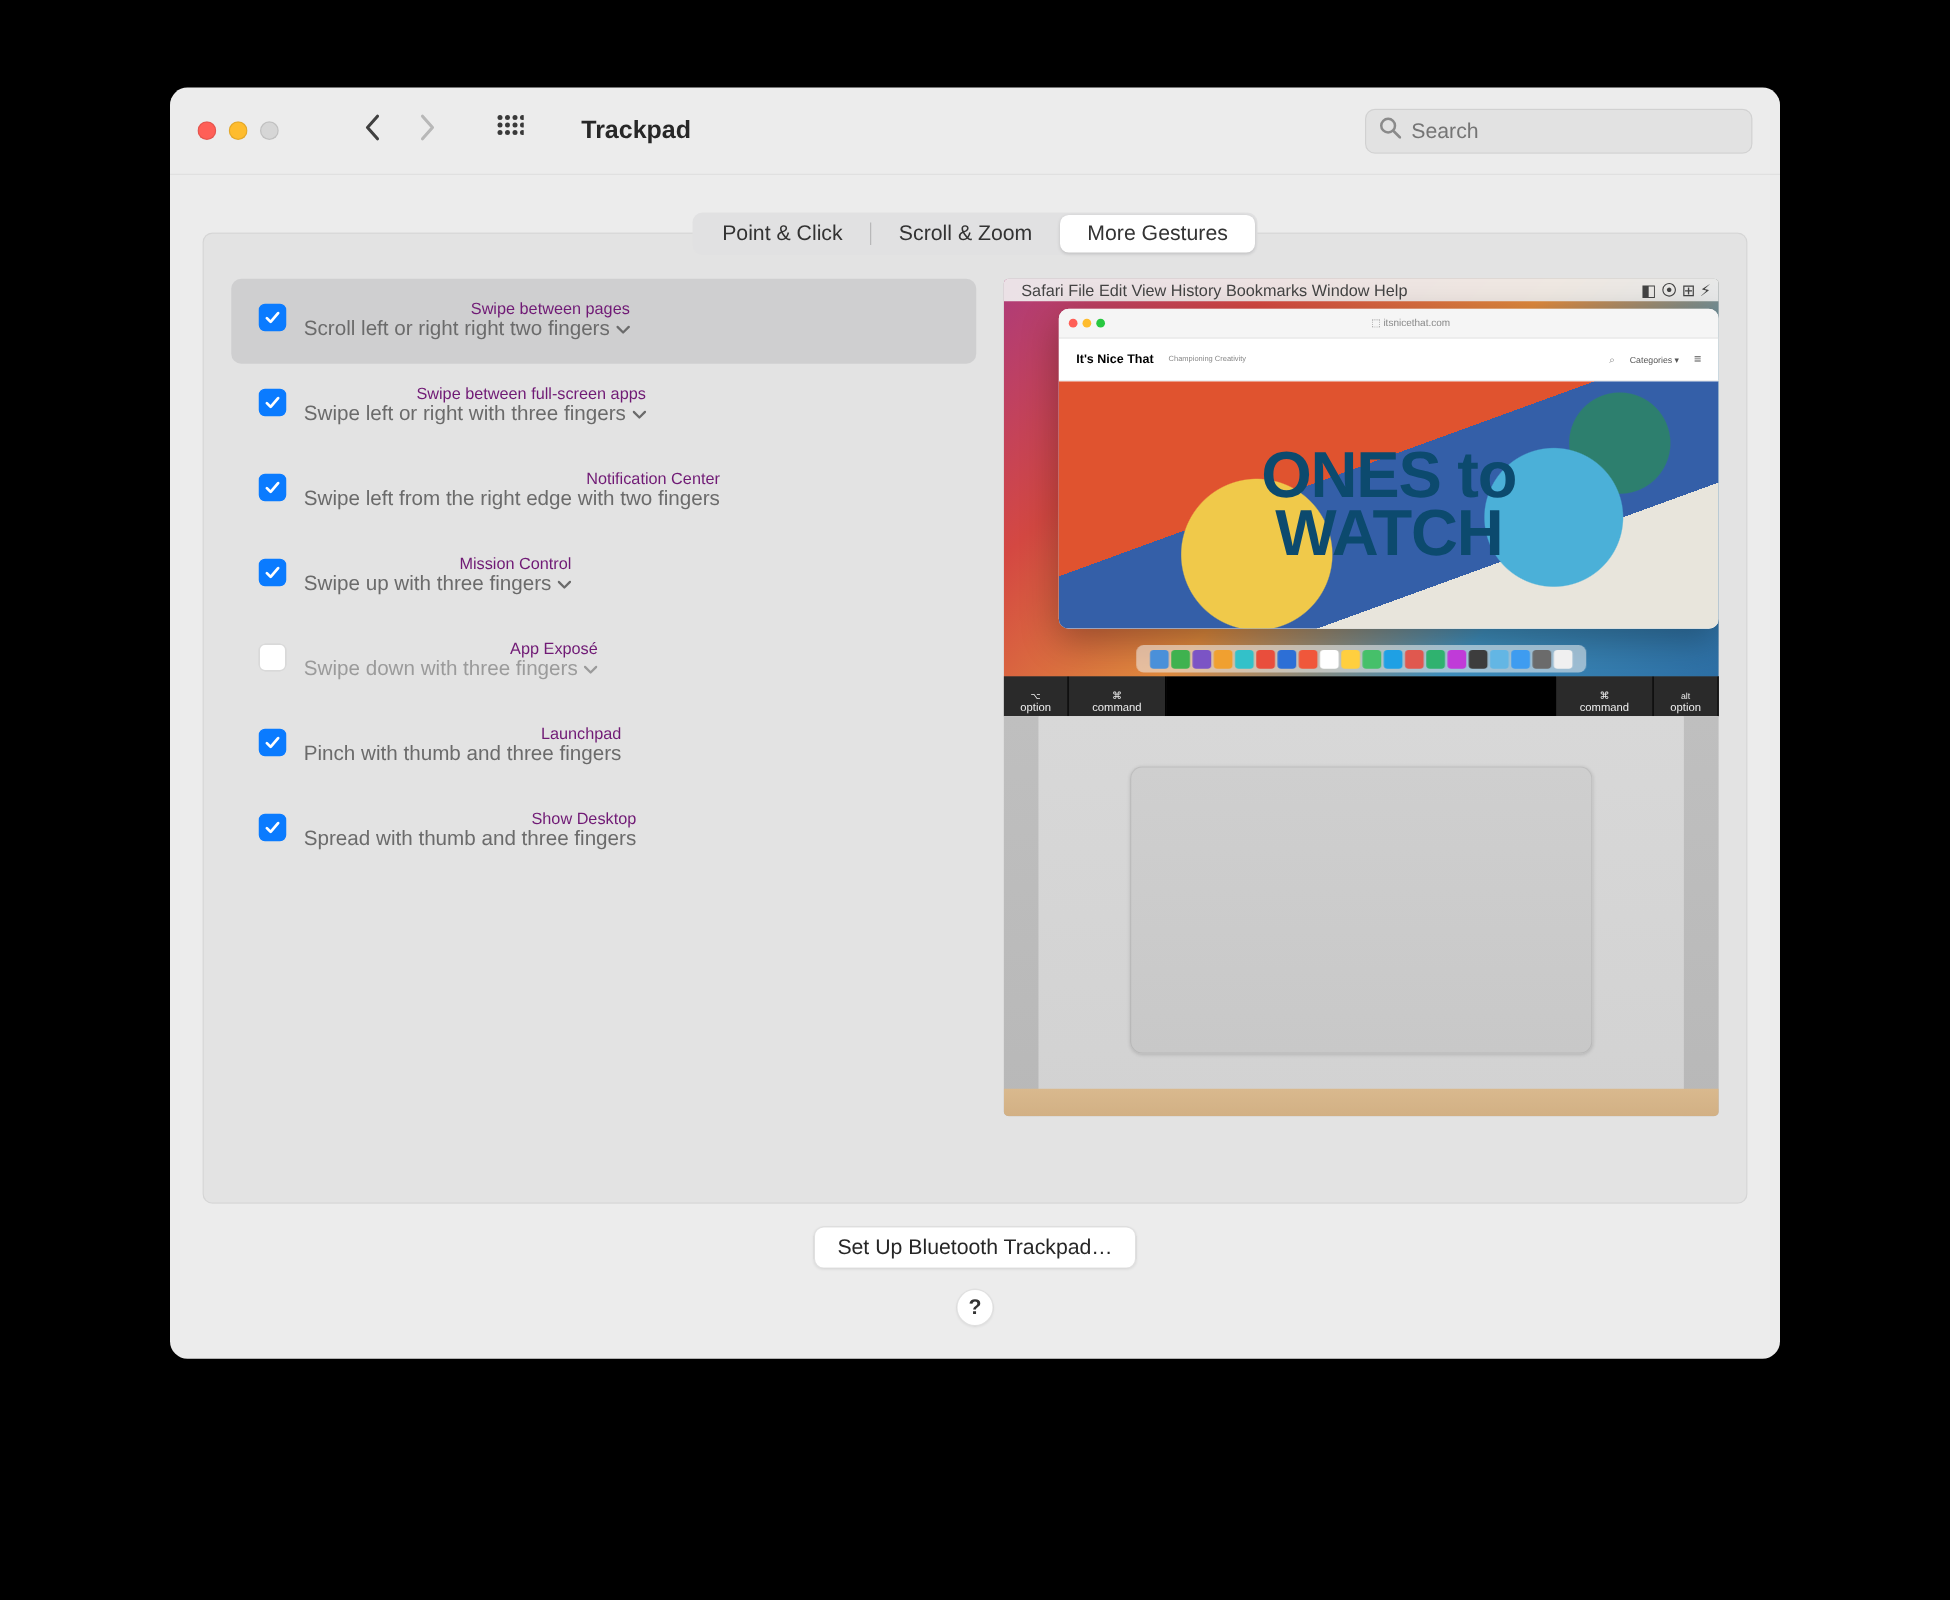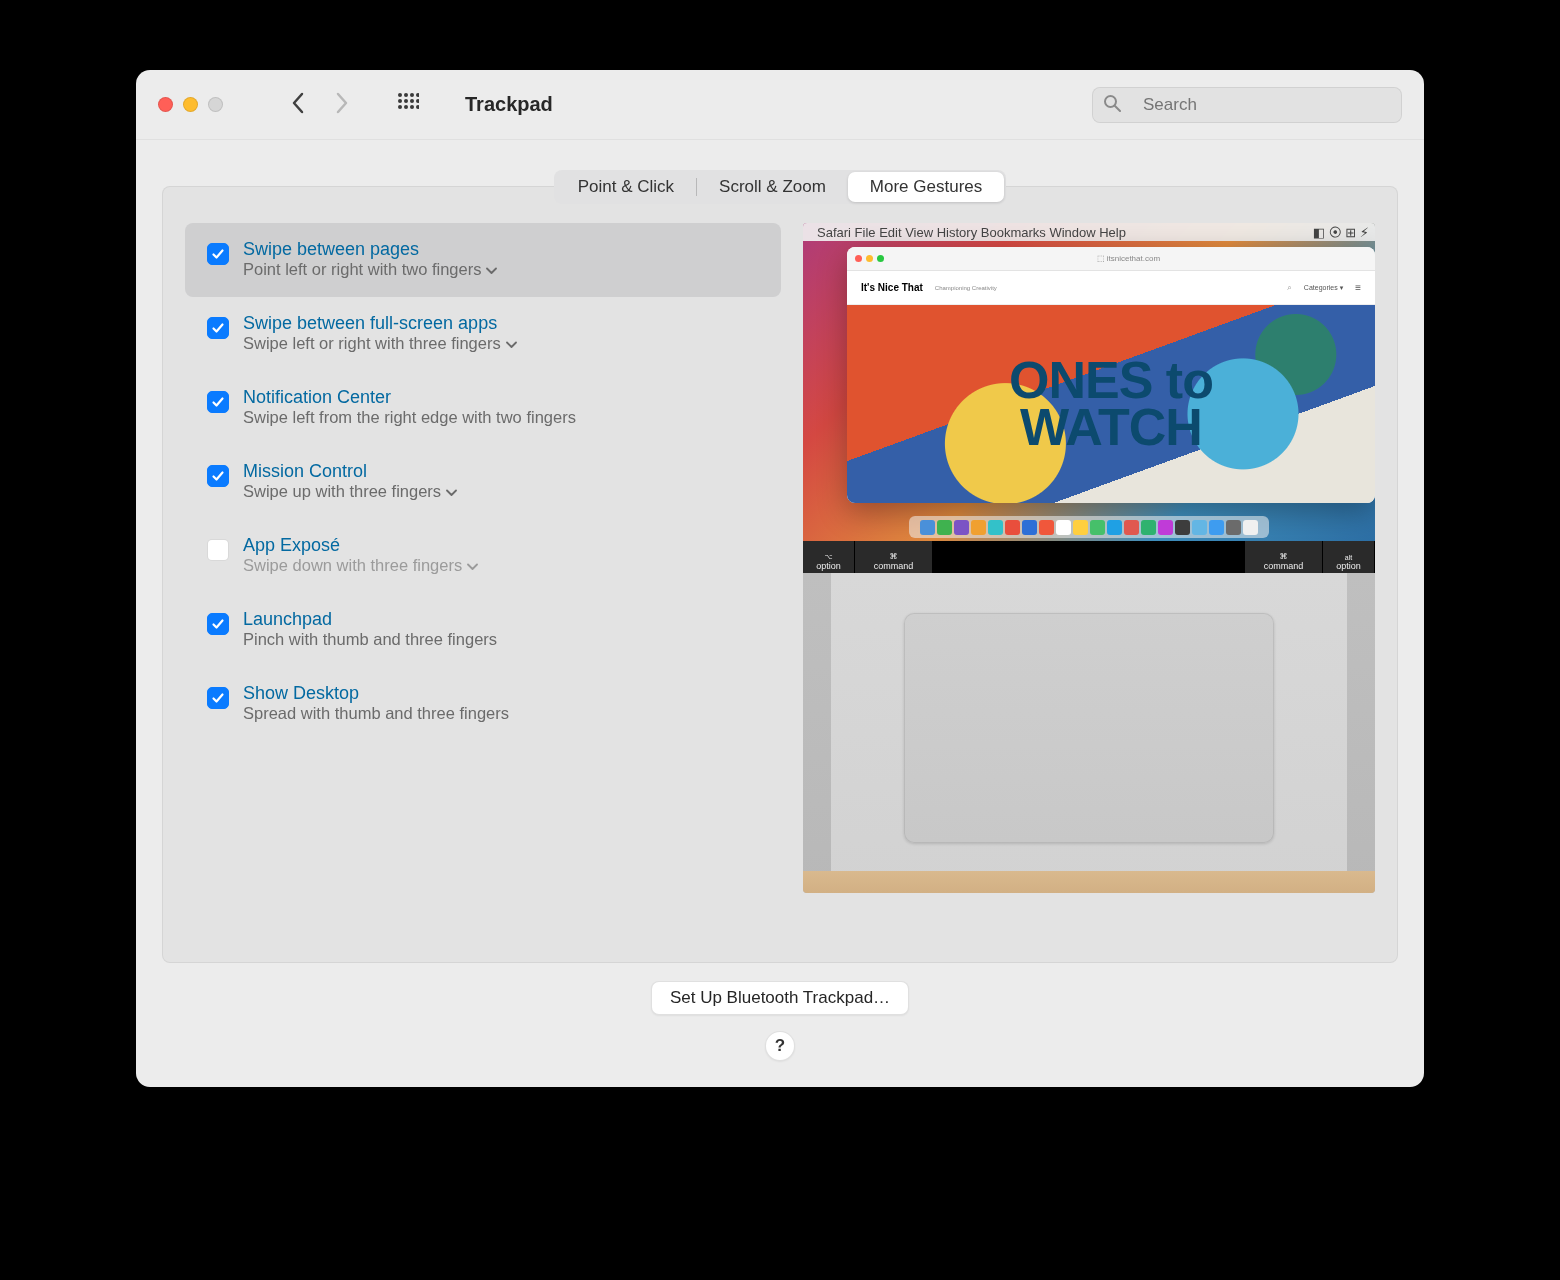--- a/index.html
+++ b/index.html
@@ -42,21 +42,21 @@
   .nav-arrow.disabled { color: #b8b8b8; }
   .grid-icon { margin-left: 30px; color:#3a3a3a;}
   .title { font-size: 20px; font-weight: 600; color: #272727; margin-left: 28px; }
   .spacer { flex: 1; }
   .search {
     width: 310px; height: 36px;
     background: rgba(0,0,0,0.04);
     border: 1px solid rgba(0,0,0,0.08);
     border-radius: 8px;
     display: flex; align-items: center;
-    padding: 0 10px; gap: 22px;
+    padding: 0 10px; gap: 8px;
   }
   .search input {
     border: none; background: transparent; outline: none;
     font-size: 17px; color: #6f6f6f; flex: 1;
   }
   .search-icon { color: #8a8a8a; }
   
   .tabs-row { display:flex; justify-content:center; padding: 30px 0 0 0;}
   .tabs {
     display: inline-flex;
@@ -114,21 +114,21 @@
     border: 1px solid rgba(0,0,0,0.15);
     background: #fff;
   }
   .checkbox.checked {
     background: #0a7bff;
     border-color: #0a7bff;
   }
   .checkbox.checked svg { display:block; }
   .checkbox svg { display:none; }
   .opt-text { display:flex; flex-direction: column; }
-  .opt-title { font-size: 18px; color: #0369a1; }
+  .opt-title { font-size: 13px; color: #701a75; text-align: right; }
   .opt-sub { font-size: 16.5px; color: #6b6b6b; display:flex; align-items:center; gap:5px;}
   .opt-sub.disabled { color: #9b9b9b; }
   .chev { color: inherit; }
   
   .preview {
     flex: 1;
     border-radius: 4px;
     overflow: hidden;
     background: #cfcfcf;
     display:flex;
@@ -311,21 +311,21 @@
     <div class="options-col" id="options-col">
         <div class="option selected">
           <div class="checkbox checked">
             <svg width="14" height="14" viewBox="0 0 14 14">
               <path d="M2.5 7.5 L5.5 10.5 L11.5 3.5" stroke="#fff" stroke-width="2.2" fill="none" stroke-linecap="round" stroke-linejoin="round"></path>
             </svg>
           </div>
           <div class="opt-text">
             <div class="opt-title">Swipe between pages</div>
             <div class="opt-sub">
-              <span>Point left or right with two fingers</span>
+              <span>Scroll left or right right two fingers</span>
               <span class="chev"><svg width="11" height="8" viewBox="0 0 11 8">
                   <path d="M1 1.5 L5.5 6 L10 1.5" stroke="currentColor" stroke-width="1.8" fill="none" stroke-linecap="round" stroke-linejoin="round"></path>
                 </svg></span>
             </div>
           </div>
         </div>
         <div class="option">
           <div class="checkbox checked">
             <svg width="14" height="14" viewBox="0 0 14 14">
               <path d="M2.5 7.5 L5.5 10.5 L11.5 3.5" stroke="#fff" stroke-width="2.2" fill="none" stroke-linecap="round" stroke-linejoin="round"></path>

